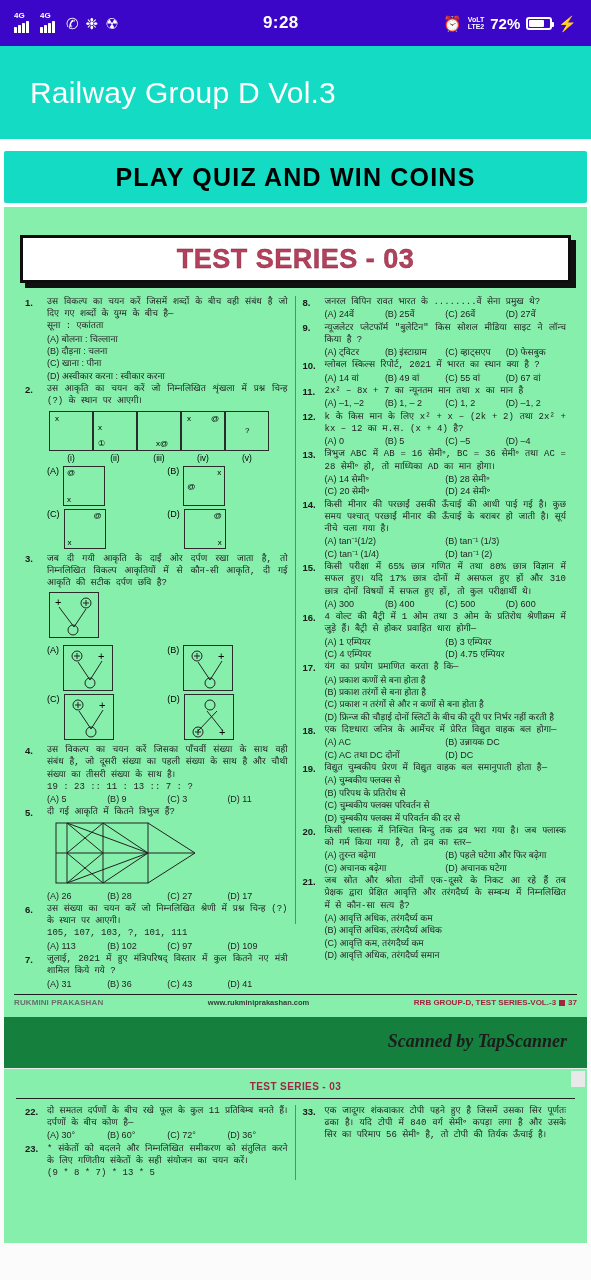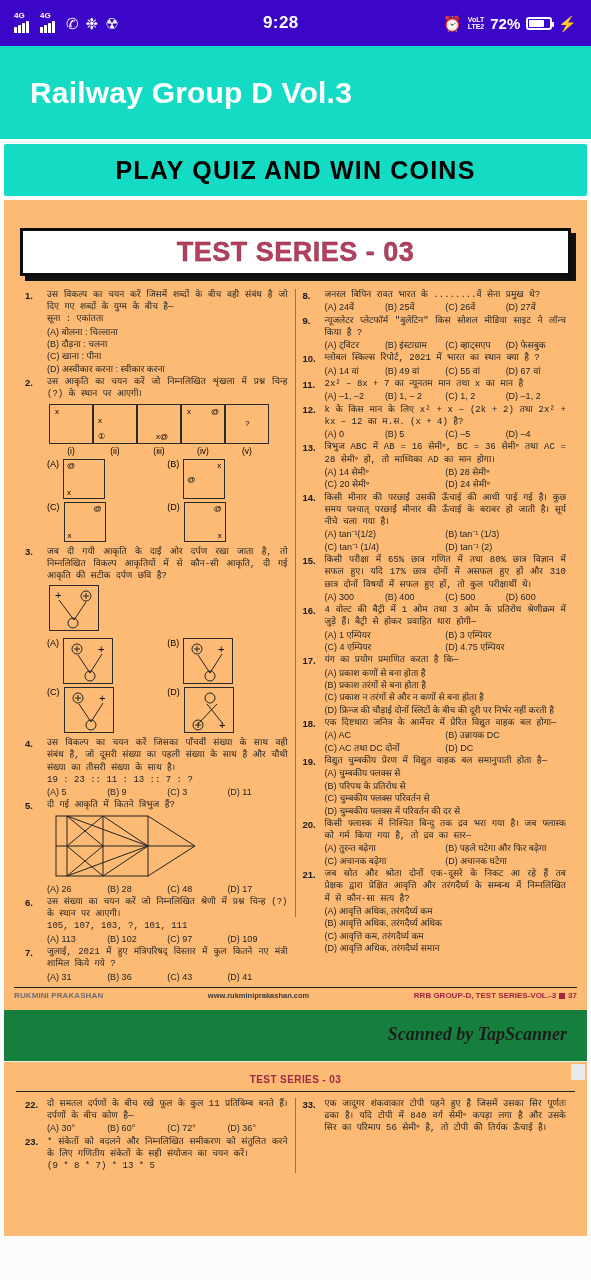--- a/index.html
+++ b/index.html
@@ -32,35 +32,35 @@
   .pct { font-size: 15px; font-weight: bold; }
   .batt { width: 26px; height: 13px; border: 2px solid #fff; border-radius: 3px; position: relative; }
   .batt::after { content:""; position:absolute; right:-4px; top:3px; width:2px; height:5px; background:#fff; border-radius:0 1px 1px 0; }
   .batt i { position:absolute; left:1px; top:1px; bottom:1px; width:68%; background:#fff; border-radius:1px; display:block; }
 
   
   .apptitlebar {
     height: 93px; width: 591px; background: #13DBC4;
     display: flex; align-items: center; padding: 0 30px;
   }
-  .apptitle { color:#ffffff; font-size: 30px; font-weight: bold; letter-spacing: .2px; }
-
-  .playbar-wrap { width: 591px; background:#ffffff; padding: 5px 4px 4px 4px; }
+  .apptitle { color:#ffffff; font-size: 30px; font-weight: normal; letter-spacing: .2px; }
+
+  .playbar-wrap { width: 591px; background:#ffffff; padding: 12px 4px 4px 4px; }
   .playbar {
     height: 52px; background:#13DBC4;
     display:flex; align-items:center; justify-content:center;
     border-radius: 2px;
   }
   .playbar span { font-size: 25px; font-weight: bold; color:#000; letter-spacing: 1.2px; }
 
   
   .pagearea { width:591px; height: calc(1280px - 46px - 93px - 59px); background:#fbfbfb; position:relative; overflow:hidden; }
 
   .page {
-    position:relative; background:#fdba74; margin: 0 auto;
+    position:relative; background:#86efac; margin: 0 auto;
     width: 583px;
   }
   .page.p1 { height: 810px; padding: 28px 10px 0 10px; }
 
   
   .tsbox {
     border: 3px solid #0d0d0d; height: 48px; margin: 0 6px 0 6px;
     display:flex; align-items:center; justify-content:center;
     box-shadow: 5px 5px 0 #111;
     background:#fff;
@@ -374,21 +374,21 @@
                 <line x1="12" y1="61" x2="48" y2="31" stroke="#222"></line>
                 <line x1="48" y1="1" x2="93" y2="31" stroke="#222"></line>
                 <line x1="48" y1="61" x2="93" y2="31" stroke="#222"></line>
                 <line x1="93" y1="1" x2="140" y2="31" stroke="#222"></line>
                 <line x1="93" y1="61" x2="140" y2="31" stroke="#222"></line>
               </svg>
             </div>
             <div class="opts c4">
               <div>(A)    26</div>
               <div>(B)    28</div>
-              <div>(C)   48</div>
+              <div>(C)   27</div>
               <div>(D)   17</div>
             </div>
           </div>
         </div>
 
         <div class="q">
           <div class="qno">6.</div>
           <div class="qbody">
             <div class="qtext">उस संख्या का चयन करें जो निम्नलिखित श्रेणी में प्रश्न चिन्ह (?) के स्थान पर आएगी।</div>
             <div class="qtext">105, 107, 103, ?, 101, 111</div>

